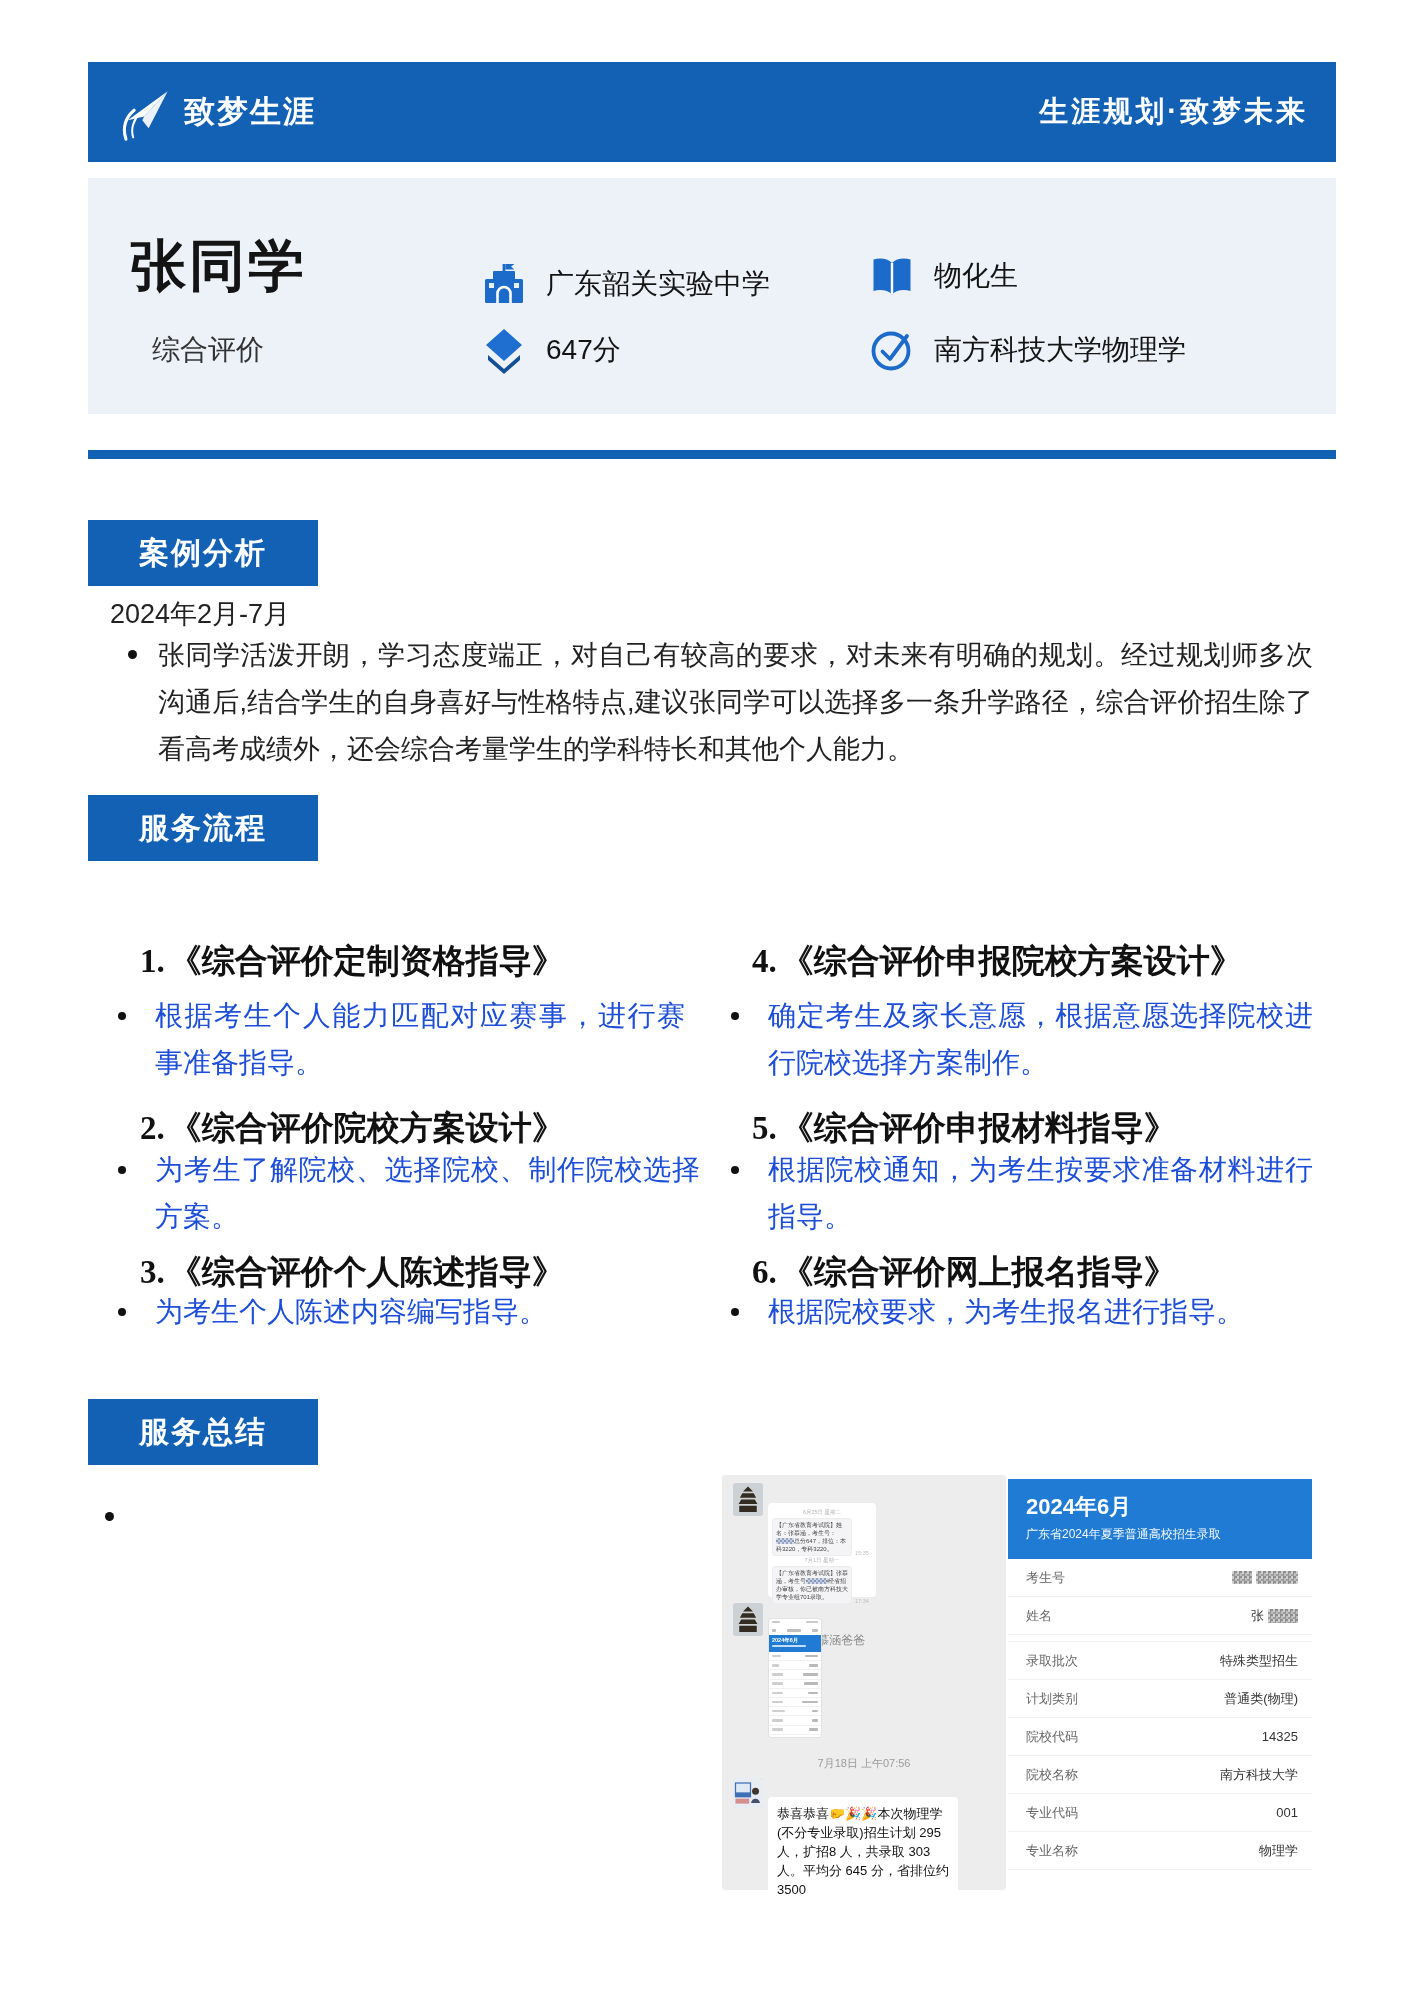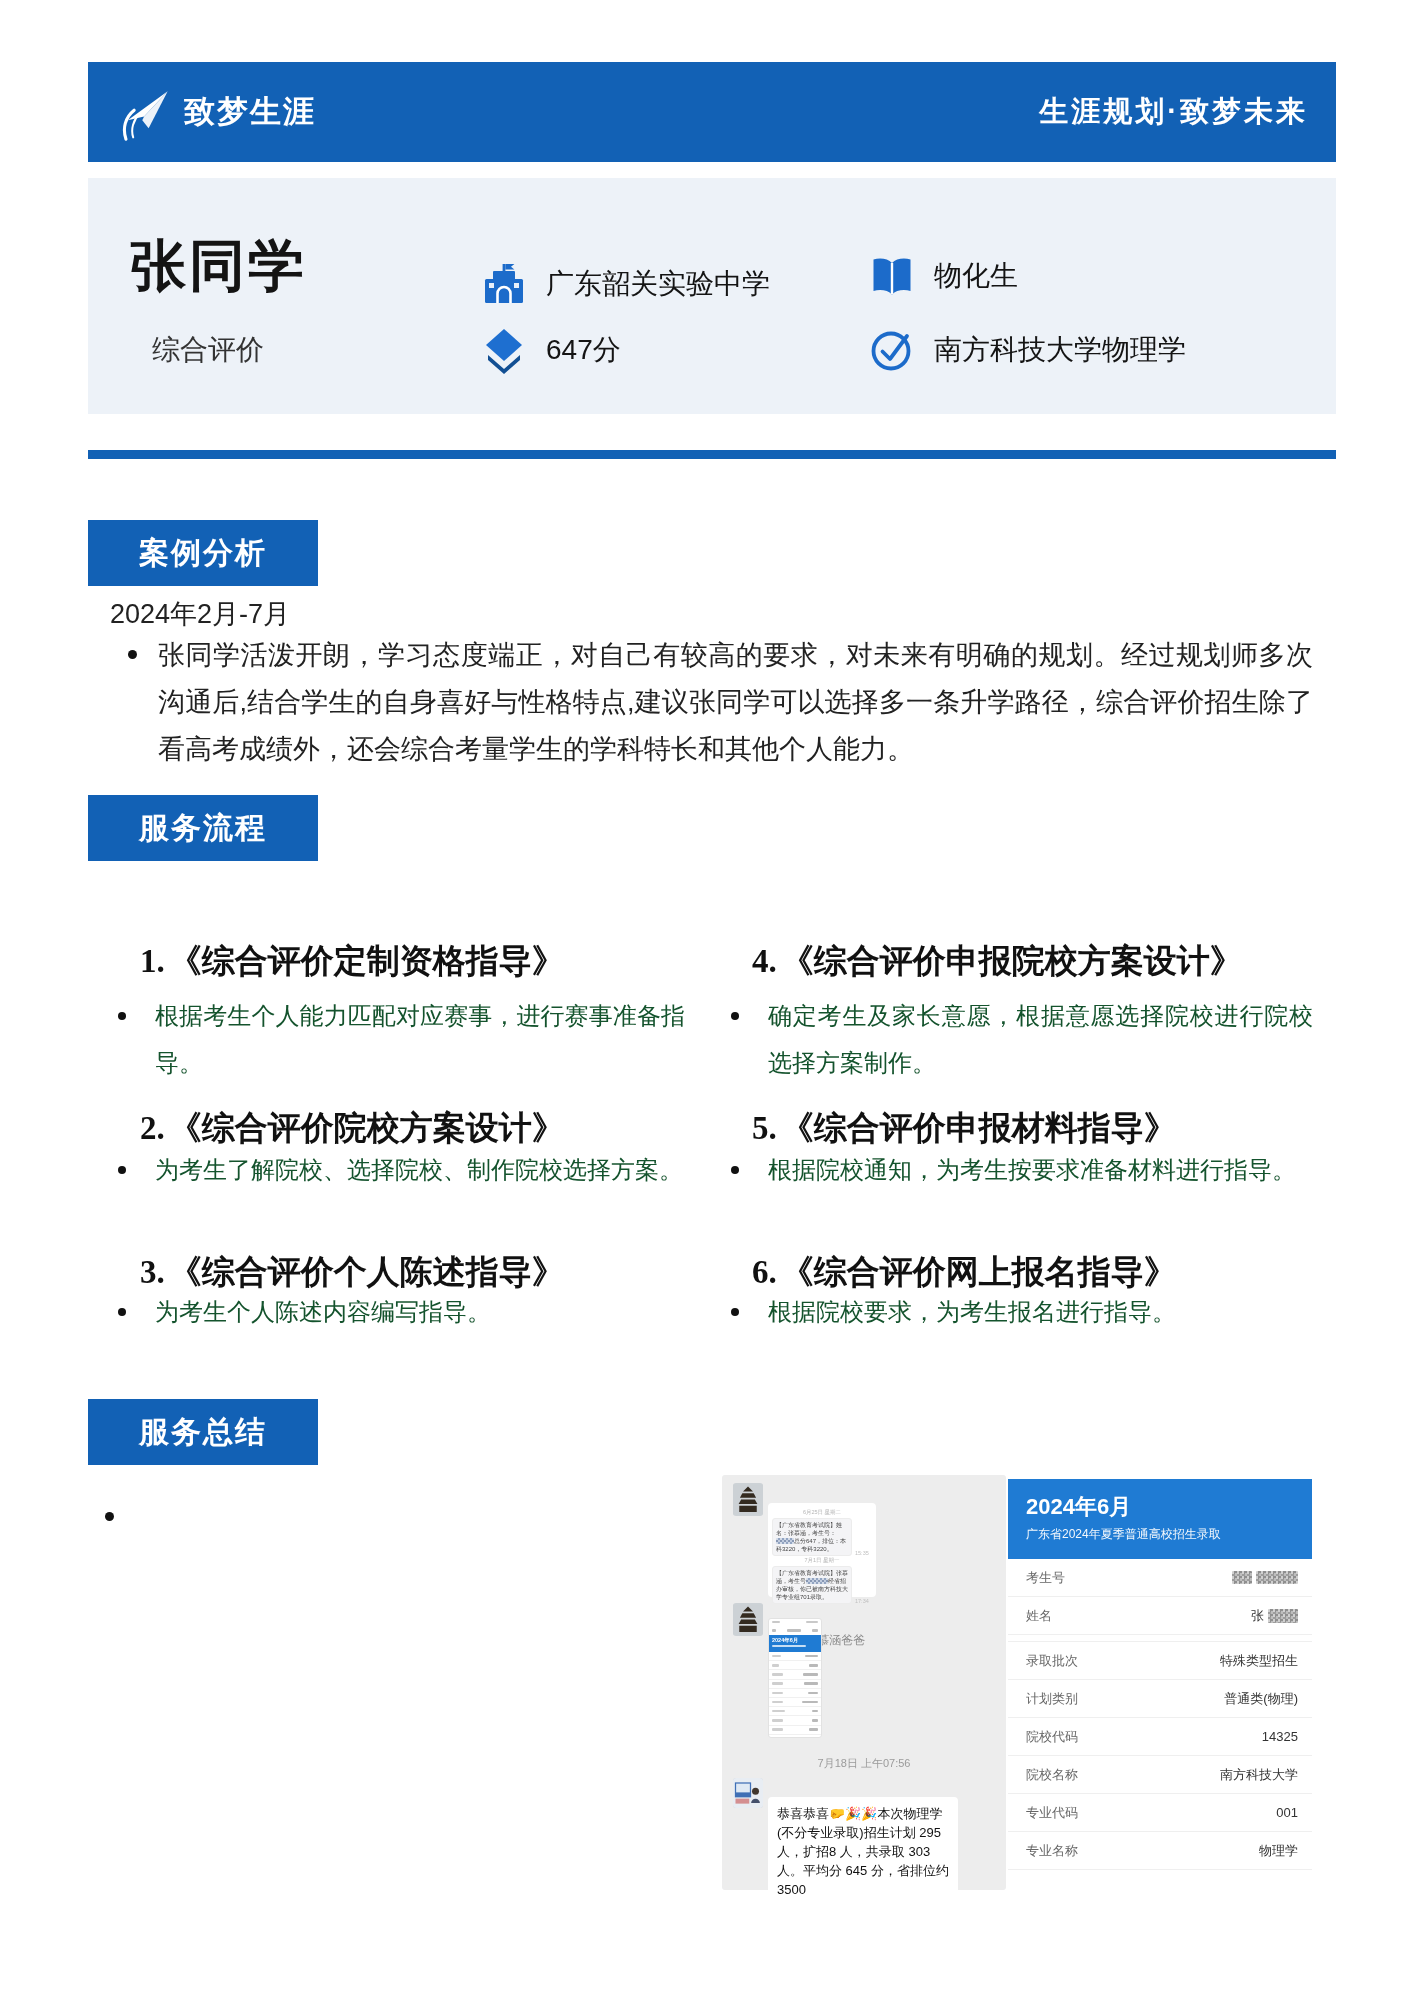--- a/index.html
+++ b/index.html
@@ -32,21 +32,21 @@
 
   .period{left:110px;top:596px;font-size:27px;color:#222;}
 
   .para{font-size:27px;color:#222;line-height:47px;text-align:justify;}
   .dot{width:9px;height:9px;border-radius:50%;background:#111;}
 
   
   .svc-title{font-family:"Liberation Serif","DejaVu Serif",serif;font-weight:700;
              font-size:33px;color:#111;white-space:nowrap;line-height:45px;margin-top:24px;}
   .svc-title .num{margin-right:4px;}
-  .svc-desc{font-size:24px;color:#14532d;line-height:47px;text-align:justify;}
+  .svc-desc{font-size:28px;color:#1d4ed8;line-height:47px;text-align:justify;}
   .sdot{width:8px;height:8px;border-radius:50%;background:#111;}
 
   
   .summary{font-size:29px;color:#222;line-height:48.5px;text-align:justify;}
 
   
   .chat{left:722px;top:1475px;width:284px;height:415px;background:#ededed;border-radius:3px;}
   .avatar{position:absolute;width:30px;height:33px;border-radius:3px;overflow:hidden;background:#cdd2d6;}
   .avatar svg{width:100%;height:100%;display:block;}
   .chat-name{position:absolute;font-size:12px;color:#8a8a8a;white-space:nowrap;margin-top:28px;}

